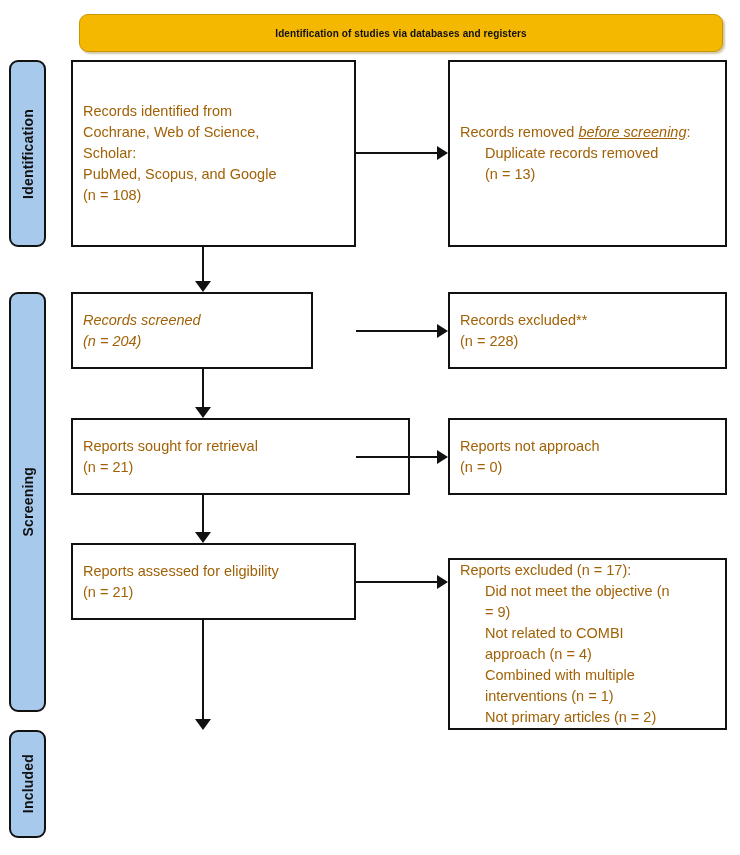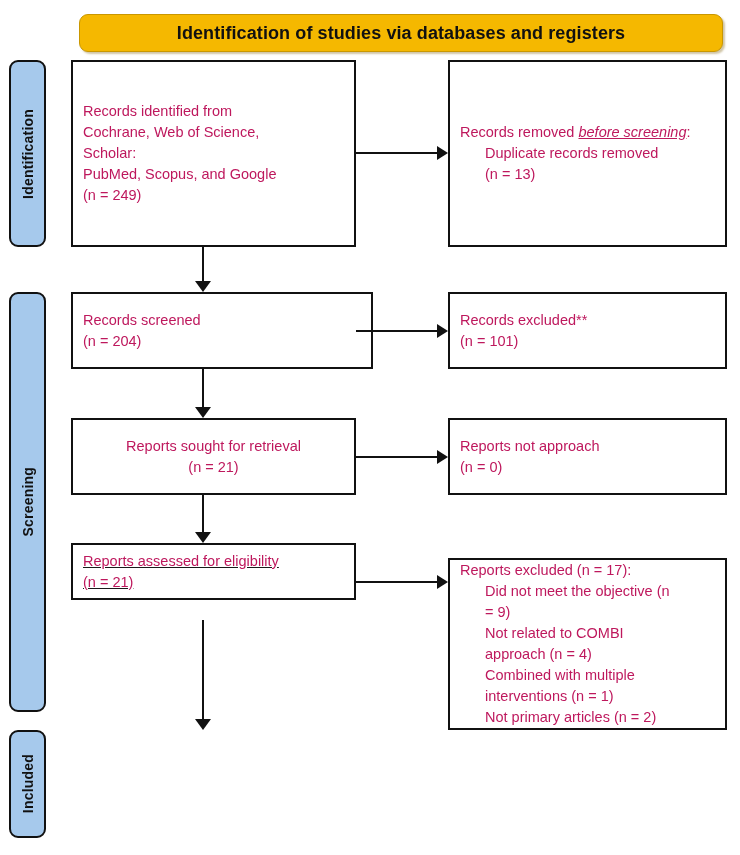--- a/index.html
+++ b/index.html
@@ -33,21 +33,21 @@
     background: #f5b800;
     border: 1px solid #c99700;
     border-radius: 9px;
     box-shadow: 2px 2px 2px rgba(120,90,0,0.35);
     display: flex;
     align-items: center;
     justify-content: center;
     box-sizing: border-box;
   }
   .banner-text {
-    font-size: 18px;
+    font-size: 10px;
     font-weight: bold;
     color: #111111;
     letter-spacing: 0.1px;
   }
 
   
   .phase-tab {
     position: absolute;
     left: 9px;
     width: 37px;
@@ -82,33 +82,33 @@
     align-items: center;
   }
   .fbox-inner {
     padding: 0 10px;
     width: 100%;
   }
   .fbox p {
     margin: 0;
     font-size: 14.5px;
     line-height: 21px;
-    color: #be185d;
+    color: #a16207;
   }
   .indent {
     padding-left: 25px;
     text-indent: 0;
   }
   em { font-style: italic; text-decoration: underline; }
 
   
   #box-identified    { left: 71px; top: 60px;  width: 285px; height: 187px; }
-  #box-screened      { left: 71px; top: 292px; width: 302px; height: 77px; }
-  #box-sought        { left: 71px; top: 418px; width: 285px; height: 77px; text-align: center; }
-  #box-assessed      { left: 71px; top: 543px; width: 285px; height: 57px; text-decoration: underline; }
+  #box-screened      { left: 71px; top: 292px; width: 242px; height: 77px; font-style: italic; }
+  #box-sought        { left: 71px; top: 418px; width: 339px; height: 77px; }
+  #box-assessed      { left: 71px; top: 543px; width: 285px; height: 77px; }
   #box-included      { left: 71px; top: 730px; width: 285px; height: 108px; }
 
   
   #box-removed       { left: 448px; top: 60px;  width: 279px; height: 187px; }
   #box-excluded      { left: 448px; top: 292px; width: 279px; height: 77px; }
   #box-notretrieved  { left: 448px; top: 418px; width: 279px; height: 77px; }
   #box-excluded-rsn  { left: 448px; top: 538px; width: 279px; height: 172px; margin-top: 20px; }
 
   
   .conn {
@@ -175,21 +175,21 @@
   <div class="phase-tab" id="tab-included">
     <span class="phase-tab-label">Included</span>
   </div>
 
   <div class="fbox" id="box-identified">
     <div class="fbox-inner">
       <p>Records identified from</p>
       <p>Cochrane, Web of Science,</p>
       <p>Scholar:</p>
       <p>PubMed, Scopus, and Google</p>
-      <p>(n = 249)</p>
+      <p>(n = 108)</p>
     </div>
   </div>
 
   <div class="fbox" id="box-removed">
     <div class="fbox-inner">
       <p><span>Records removed </span><em>before screening</em><span>:</span></p>
       <p class="indent">Duplicate records removed</p>
       <p class="indent">(n = 13)</p>
     </div>
   </div>
@@ -197,21 +197,21 @@
   <div class="fbox" id="box-screened">
     <div class="fbox-inner">
       <p>Records screened</p>
       <p>(n = 204)</p>
     </div>
   </div>
 
   <div class="fbox" id="box-excluded">
     <div class="fbox-inner">
       <p>Records excluded**</p>
-      <p>(n = 101)</p>
+      <p>(n = 228)</p>
     </div>
   </div>
 
   <div class="fbox" id="box-sought">
     <div class="fbox-inner">
       <p>Reports sought for retrieval</p>
       <p>(n = 21)</p>
     </div>
   </div>
 

